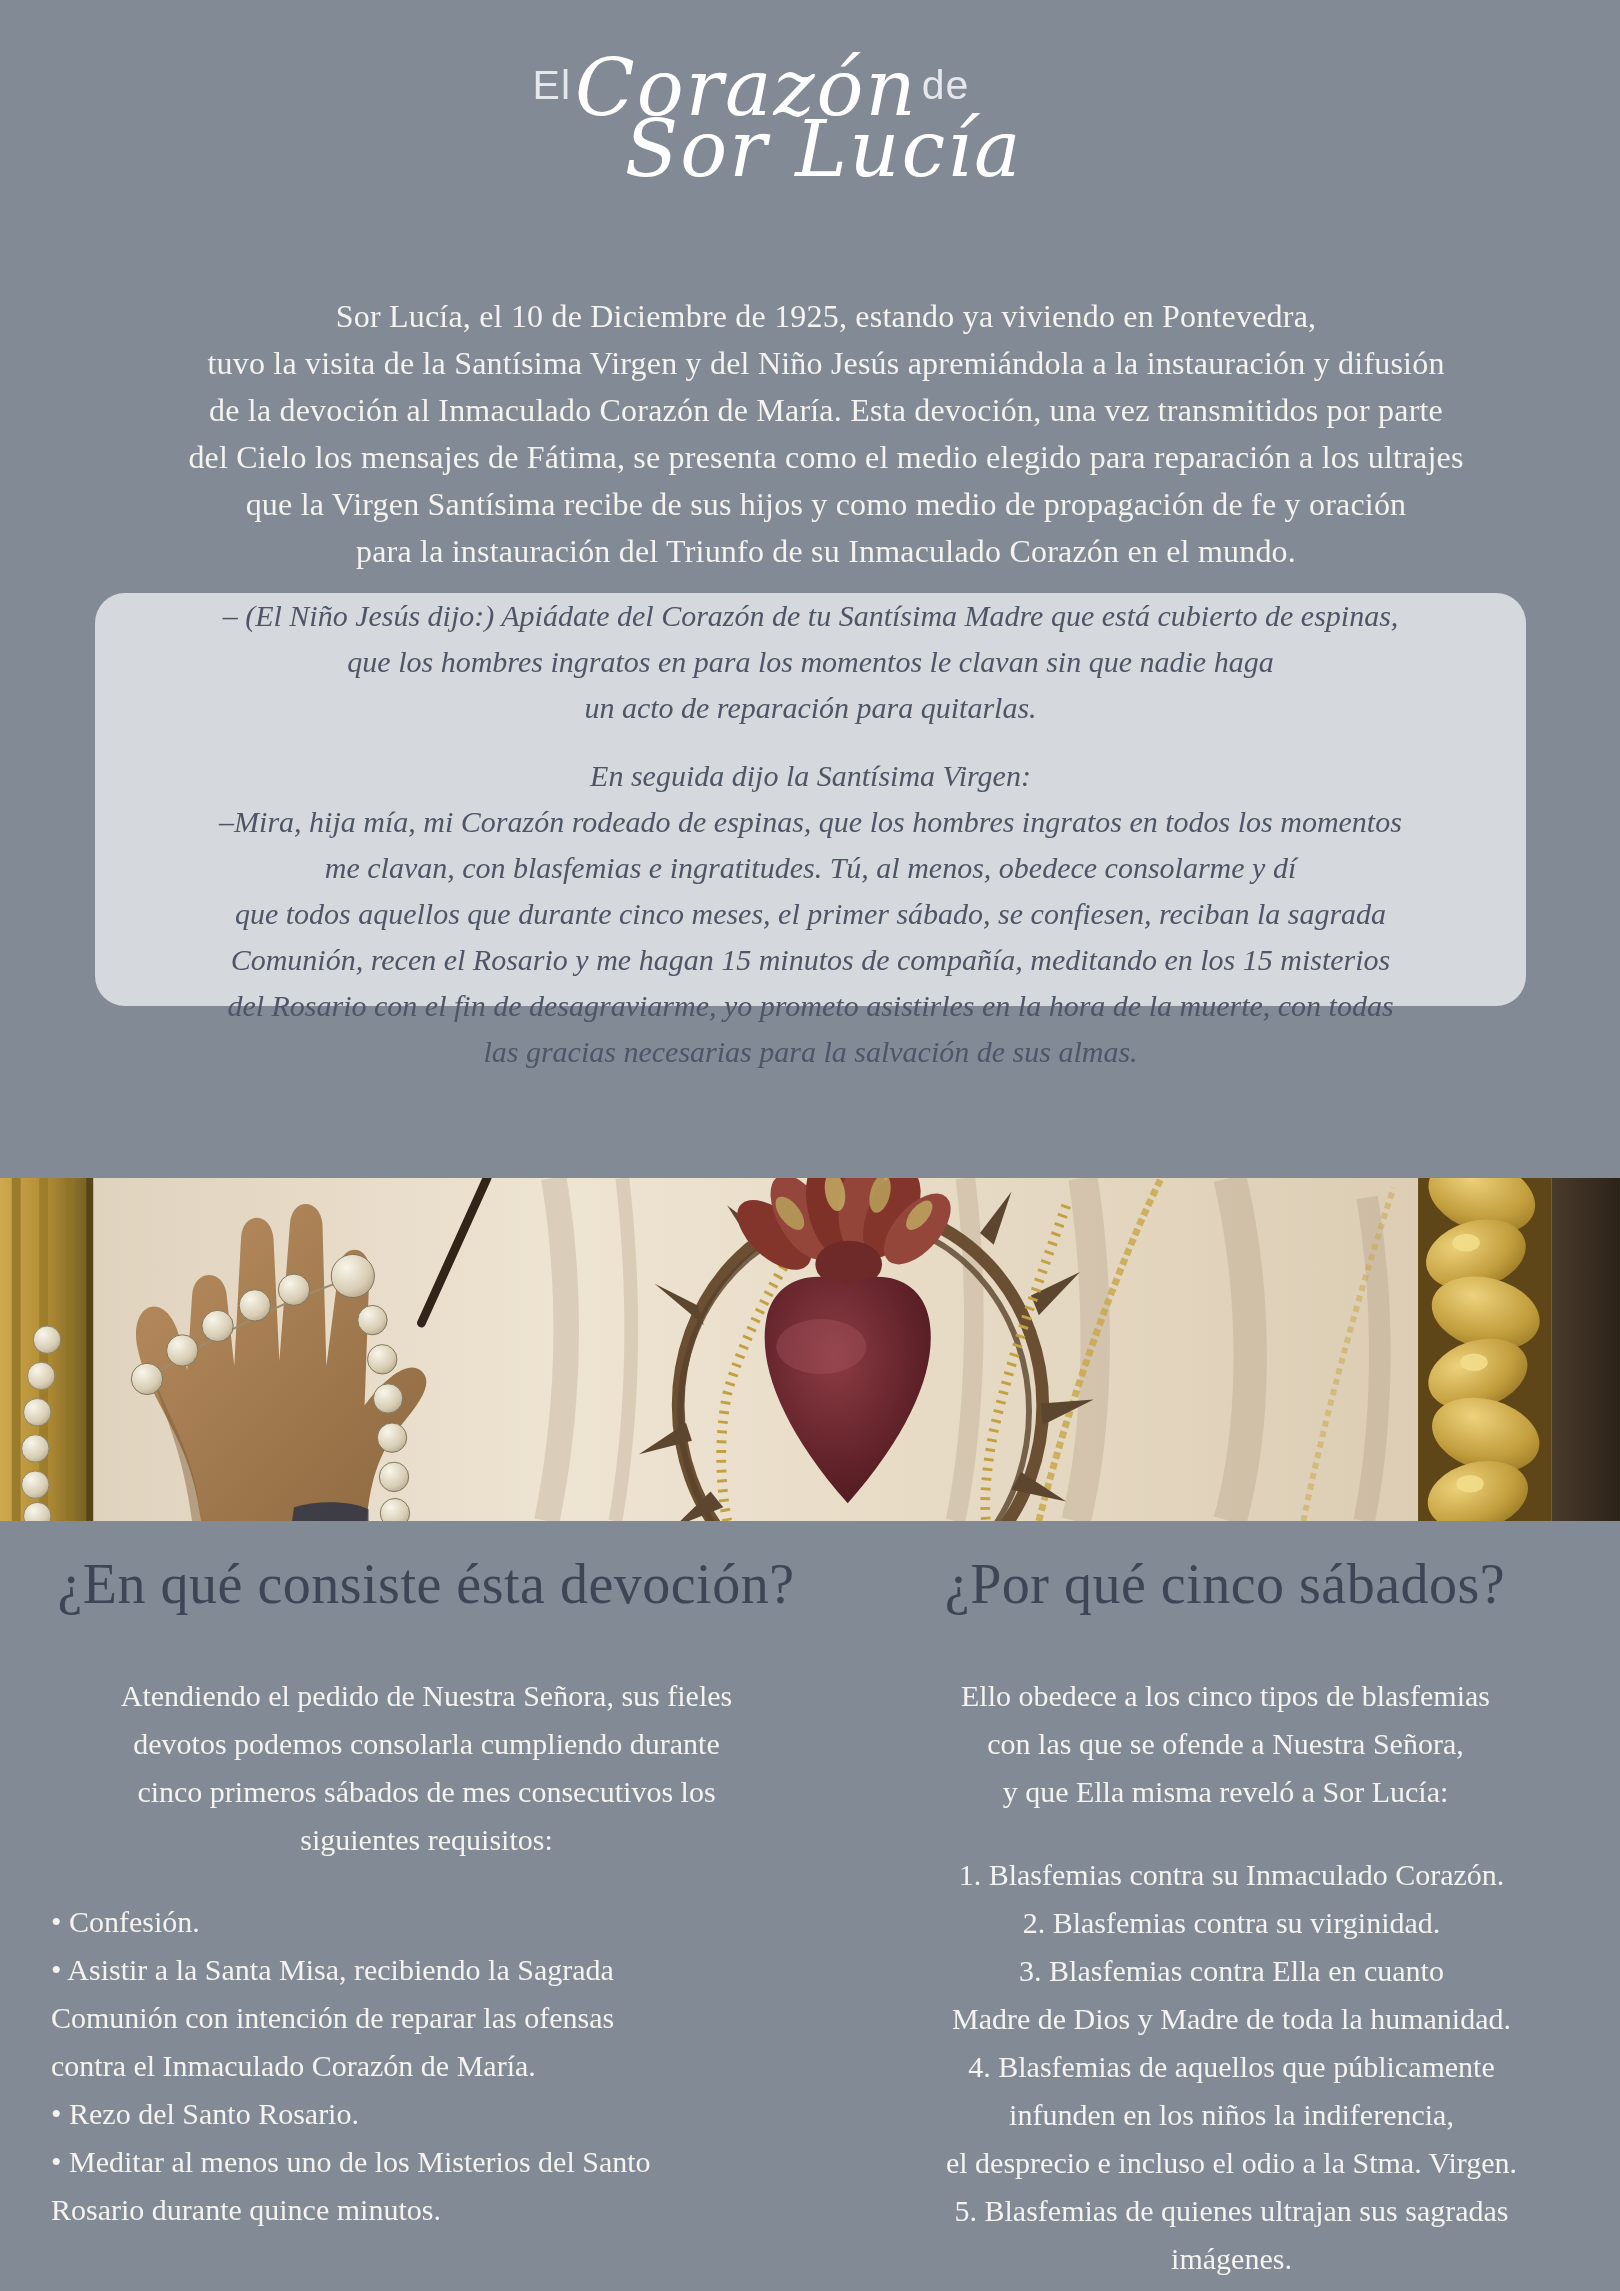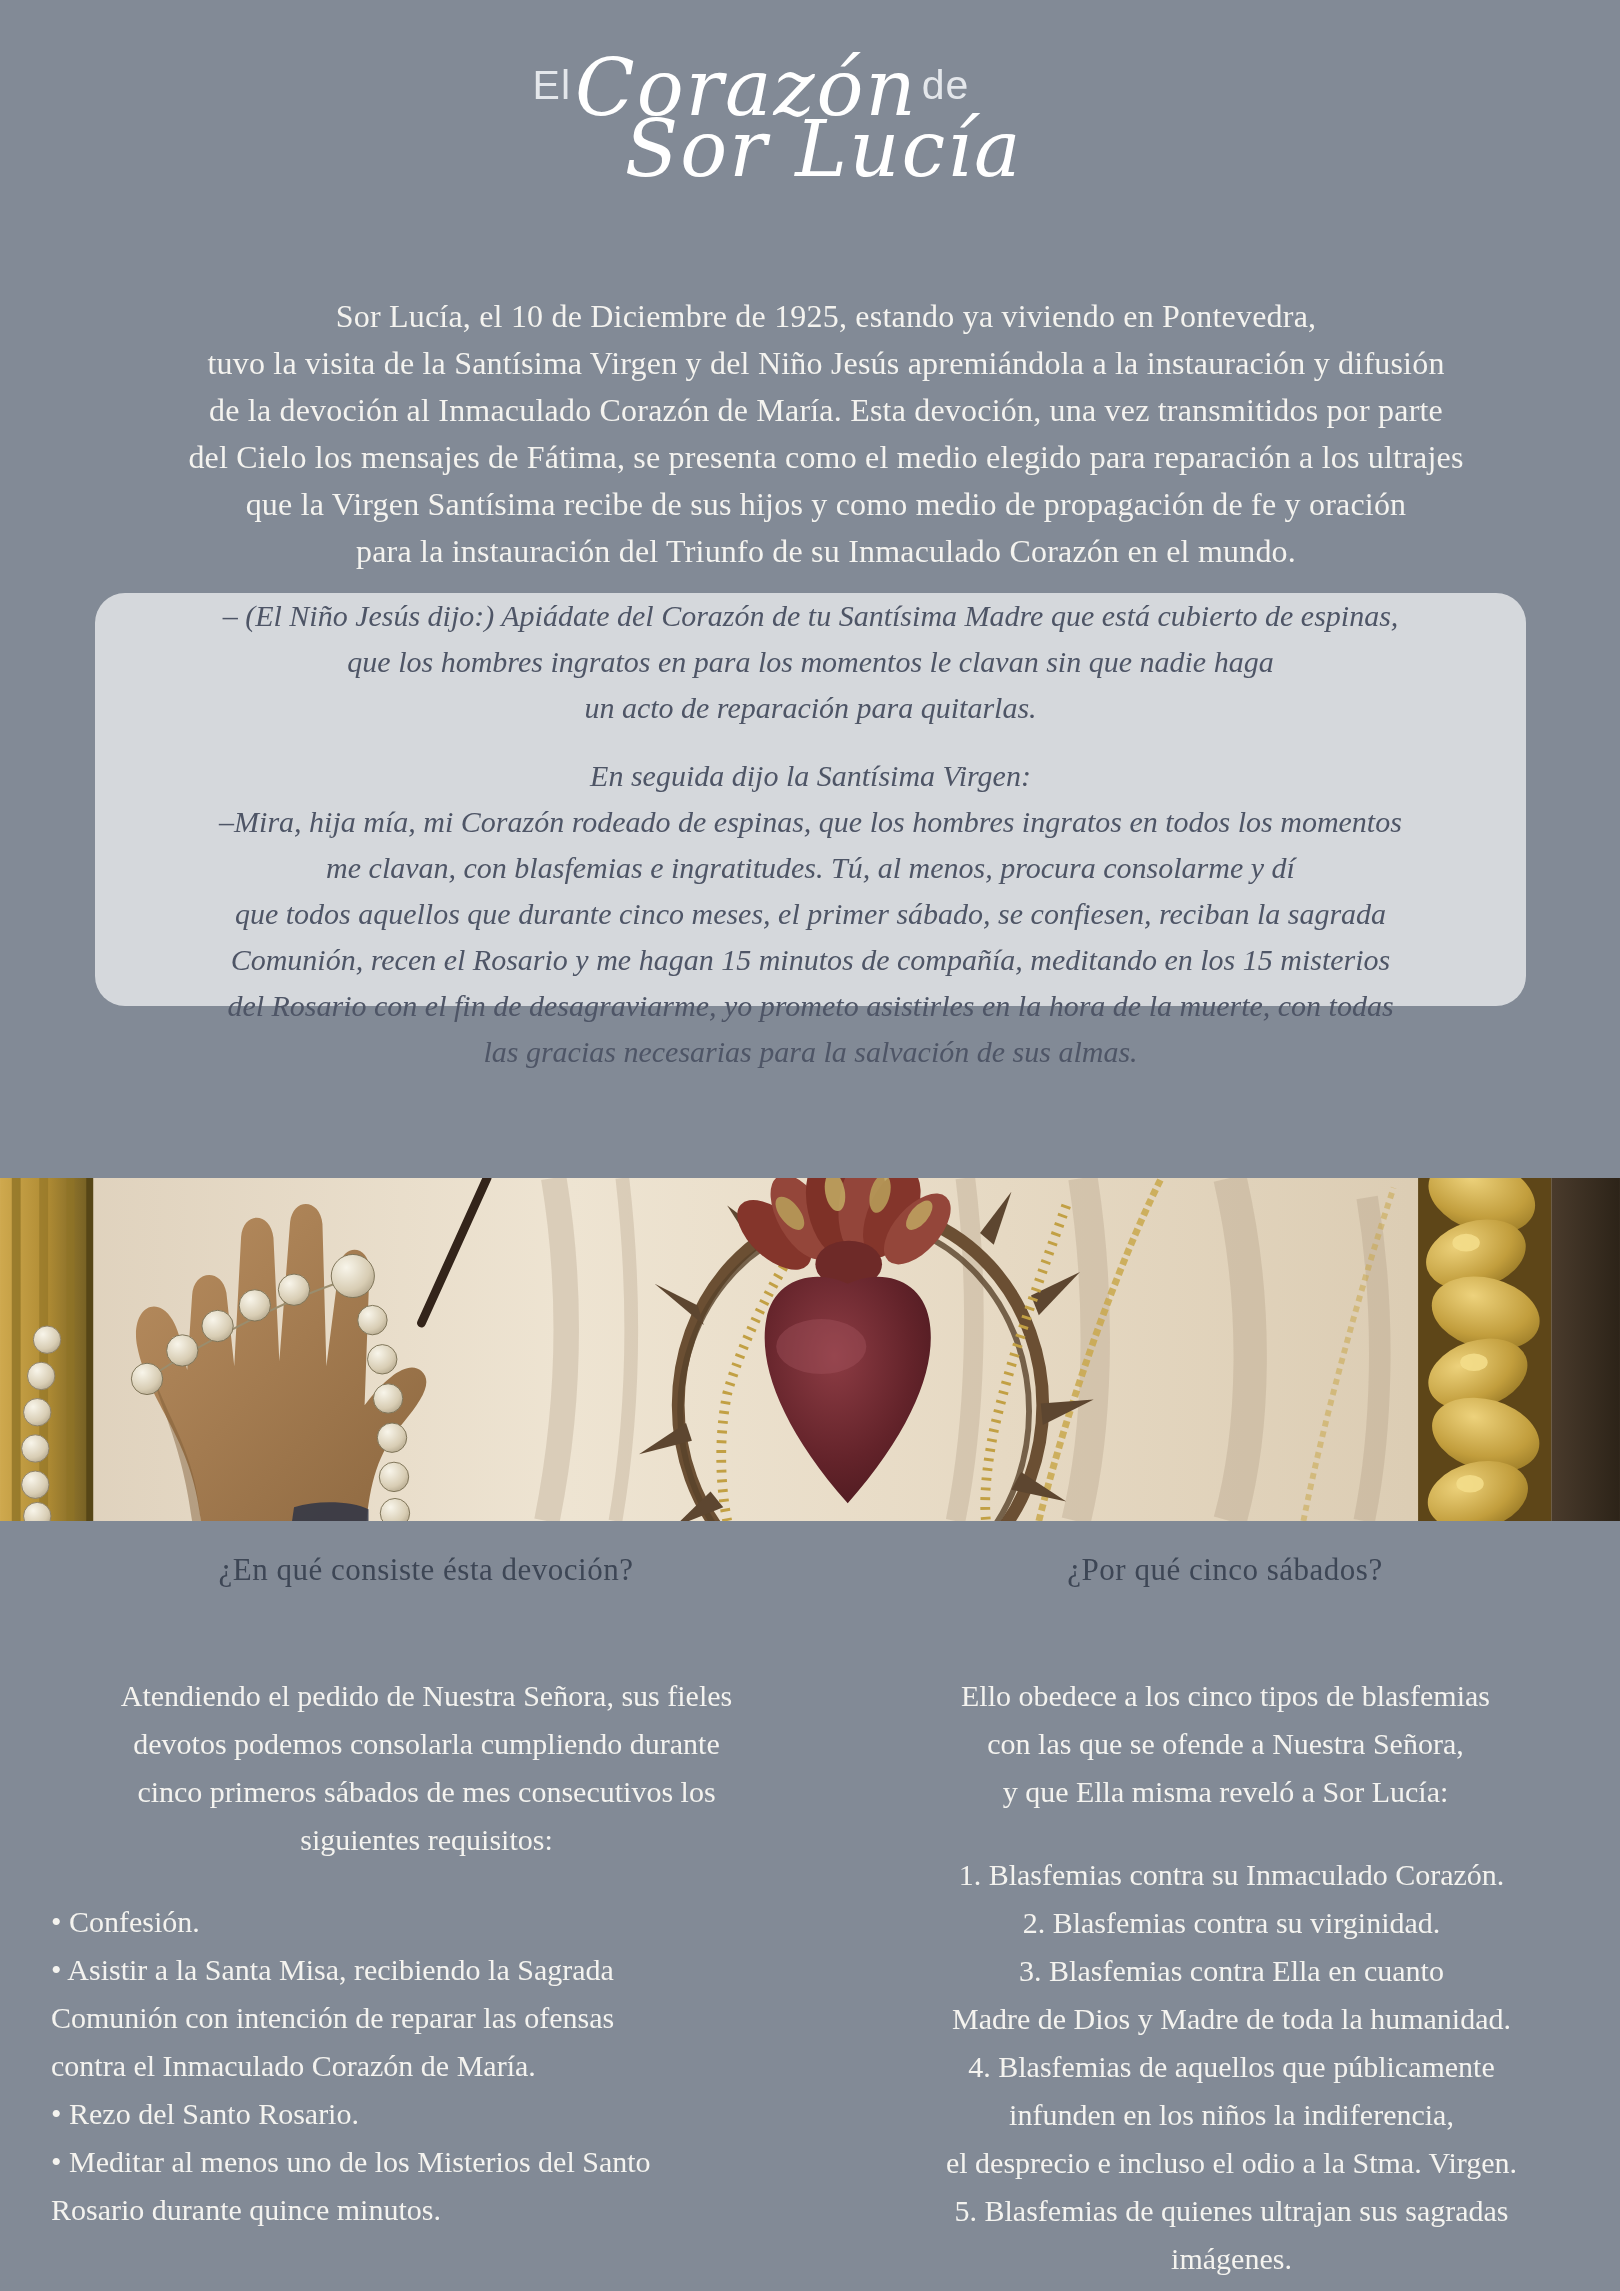--- a/index.html
+++ b/index.html
@@ -42,21 +42,21 @@
     text-align:center;font-style:italic;font-size:30px;line-height:46px;
     color:var(--quote-text);
   }
   .quote-gap{height:21.6px;}
   
   .photo{position:absolute;left:0;top:1178px;width:1620px;height:343px;}
   .photo svg{display:block;}
   
   .col-heading{
     position:absolute;top:1552px;text-align:center;
-    font-size:31px;color:var(--heading-text);letter-spacing:0.5px;
+    font-size:56px;color:var(--heading-text);letter-spacing:0.5px;
   }
   .col-heading.left{left:39px;width:774px;}
   .col-heading.right{left:838px;width:774px;}
   .col-text div{font-size:30px;line-height:48px;color:var(--light-text);}
   .col-intro-left{position:absolute;top:1672px;left:54px;width:745px;}
   .col-intro-left div{text-align:center;}
   .col-bullets-left{position:absolute;top:1898px;left:51px;width:760px;}
   .col-bullets-left div{text-align:left;}
   .col-intro-right{position:absolute;top:1672px;left:843px;width:765px;}
   .col-intro-right div{text-align:center;}
@@ -91,21 +91,21 @@
   <div class="quote-box">
     <div>
         <div>– (El Niño Jesús dijo:) Apiádate del Corazón de tu Santísima Madre que está cubierto de espinas,</div>
         <div>que los hombres ingratos en para los momentos le clavan sin que nadie haga</div>
         <div>un acto de reparación para quitarlas.</div>
       </div>
     <div class="quote-gap"></div>
     <div>
         <div>En seguida dijo la Santísima Virgen:</div>
         <div>–Mira, hija mía, mi Corazón rodeado de espinas, que los hombres ingratos en todos los momentos</div>
-        <div>me clavan, con blasfemias e ingratitudes. Tú, al menos, procura consolarme y dí</div>
+        <div>me clavan, con blasfemias e ingratitudes. Tú, al menos, obedece consolarme y dí</div>
         <div>que todos aquellos que durante cinco meses, el primer sábado, se confiesen, reciban la sagrada</div>
         <div>Comunión, recen el Rosario y me hagan 15 minutos de compañía, meditando en los 15 misterios</div>
         <div>del Rosario con el fin de desagraviarme, yo prometo asistirles en la hora de la muerte, con todas</div>
         <div>las gracias necesarias para la salvación de sus almas.</div>
       </div>
   </div>
 
   <div class="photo">
     <svg width="1620" height="343" viewBox="0 0 1653 350" xmlns="http://www.w3.org/2000/svg">
       <defs>

